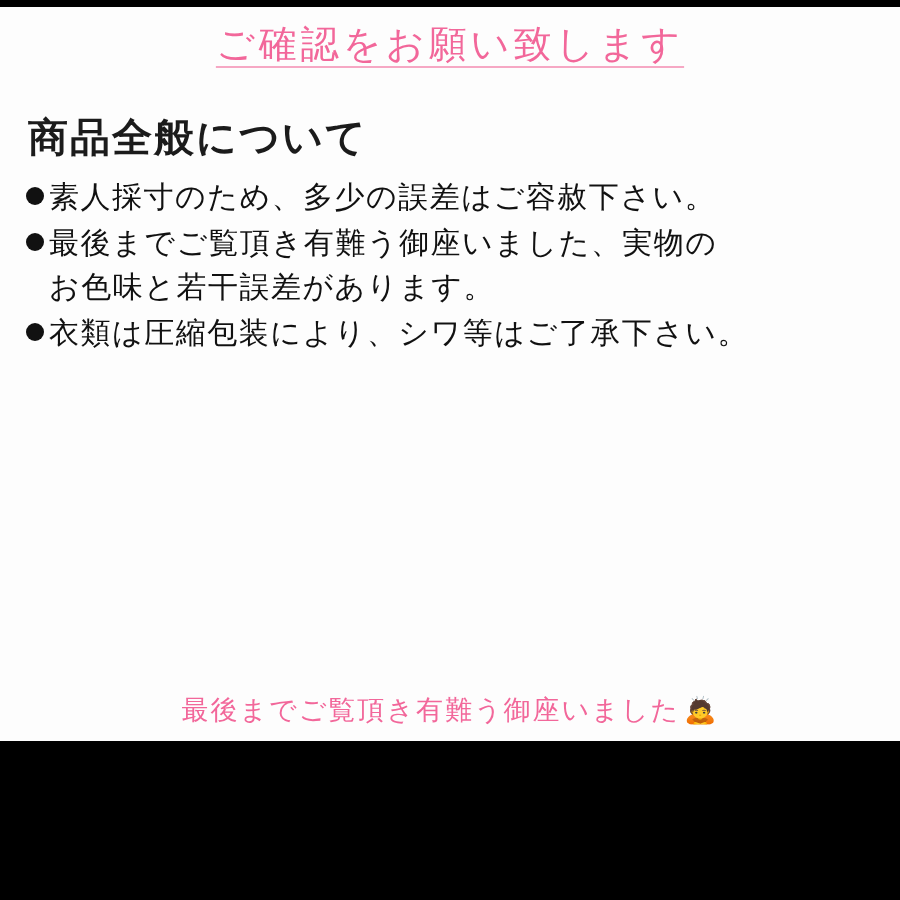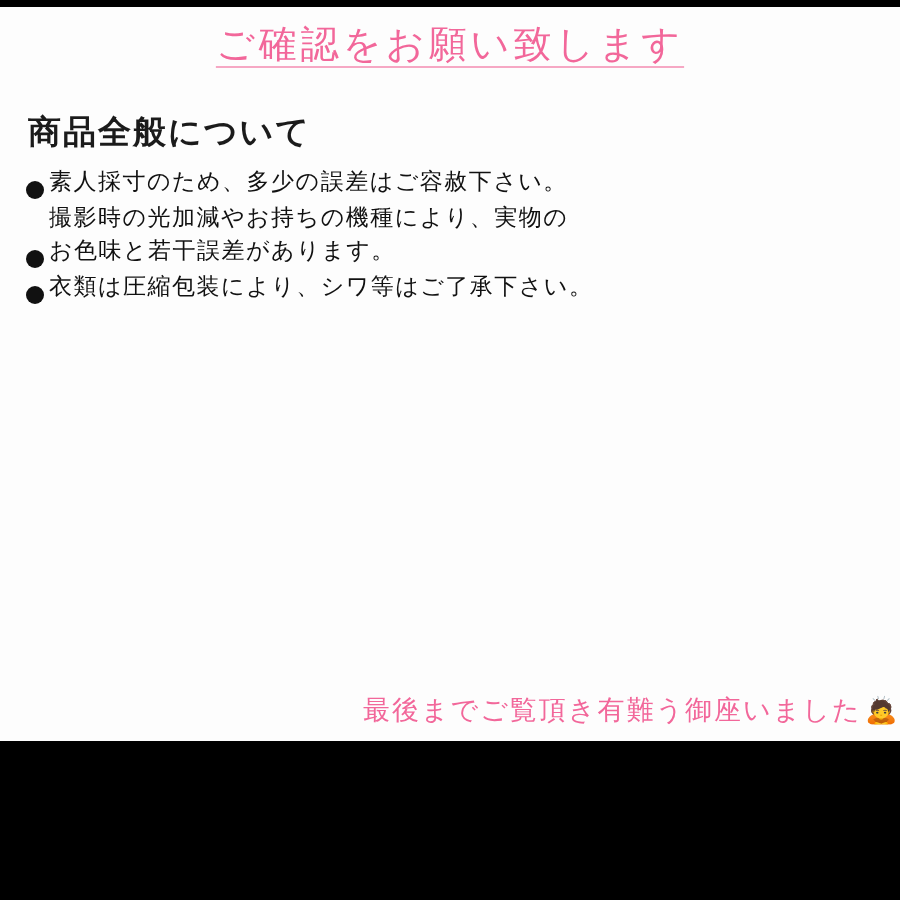--- a/index.html
+++ b/index.html
@@ -43,58 +43,58 @@
     font-weight: 500;
     margin-top: 24px;
     text-decoration: underline;
     text-decoration-color: #f6a8c4;
     text-underline-offset: 9px;
     text-decoration-thickness: 2px;
   }
 
   .section-title {
     color: #1b1b1b;
-    font-size: 33px;
+    font-size: 40px;
     font-weight: bold;
     letter-spacing: 2px;
     margin: 44px 0 10px 28px;
   }
 
   .bullets {
     margin: 0;
     padding: 0 22px 0 26px;
     list-style: none;
     flex: 1 1 auto;
   }
   .bullet {
     color: #111;
-    font-size: 23px;
+    font-size: 30px;
     line-height: 1.47;
     letter-spacing: 1.5px;
     margin-bottom: 2px;
     display: flex;
-    align-items: flex-end;
+    align-items: flex-start;
     font-family: Liberation Serif, serif;
   }
   .dot {
     flex: 0 0 auto;
     width: 18px;
     height: 18px;
     border-radius: 50%;
     background: #111;
     margin-top: 12px;
     margin-right: 5px;
   }
   .btext {
     flex: 1 1 auto;
     white-space: pre-line;
   }
 
   .footer {
-    text-align: right;
+    text-align: center;
     color: #f2679a;
     font-size: 27px;
     letter-spacing: 2px;
     padding-bottom: 20px;
   }
   .footer .emoji {
     font-size: 26px;
     margin-left: 4px;
   }
 </style>
@@ -108,21 +108,21 @@
 
   <div class="section-title">商品全般について</div>
 
   <div class="bullets">
     <div class="bullet">
       <span class="dot"></span>
       <span class="btext">素人採寸のため、多少の誤差はご容赦下さい。</span>
     </div>
     <div class="bullet">
       <span class="dot"></span>
-      <span class="btext">撮影時の光加減やお持ちの機種により、実物の
+      <span class="btext">最後までご覧頂き有難う御座いました、実物の
 お色味と若干誤差があります。</span>
     </div>
     <div class="bullet">
       <span class="dot"></span>
       <span class="btext">衣類は圧縮包装により、シワ等はご了承下さい。</span>
     </div>
   </div>
 
   <div class="footer">
     <span>最後までご覧頂き有難う御座いました</span><span class="emoji">🙇</span>

